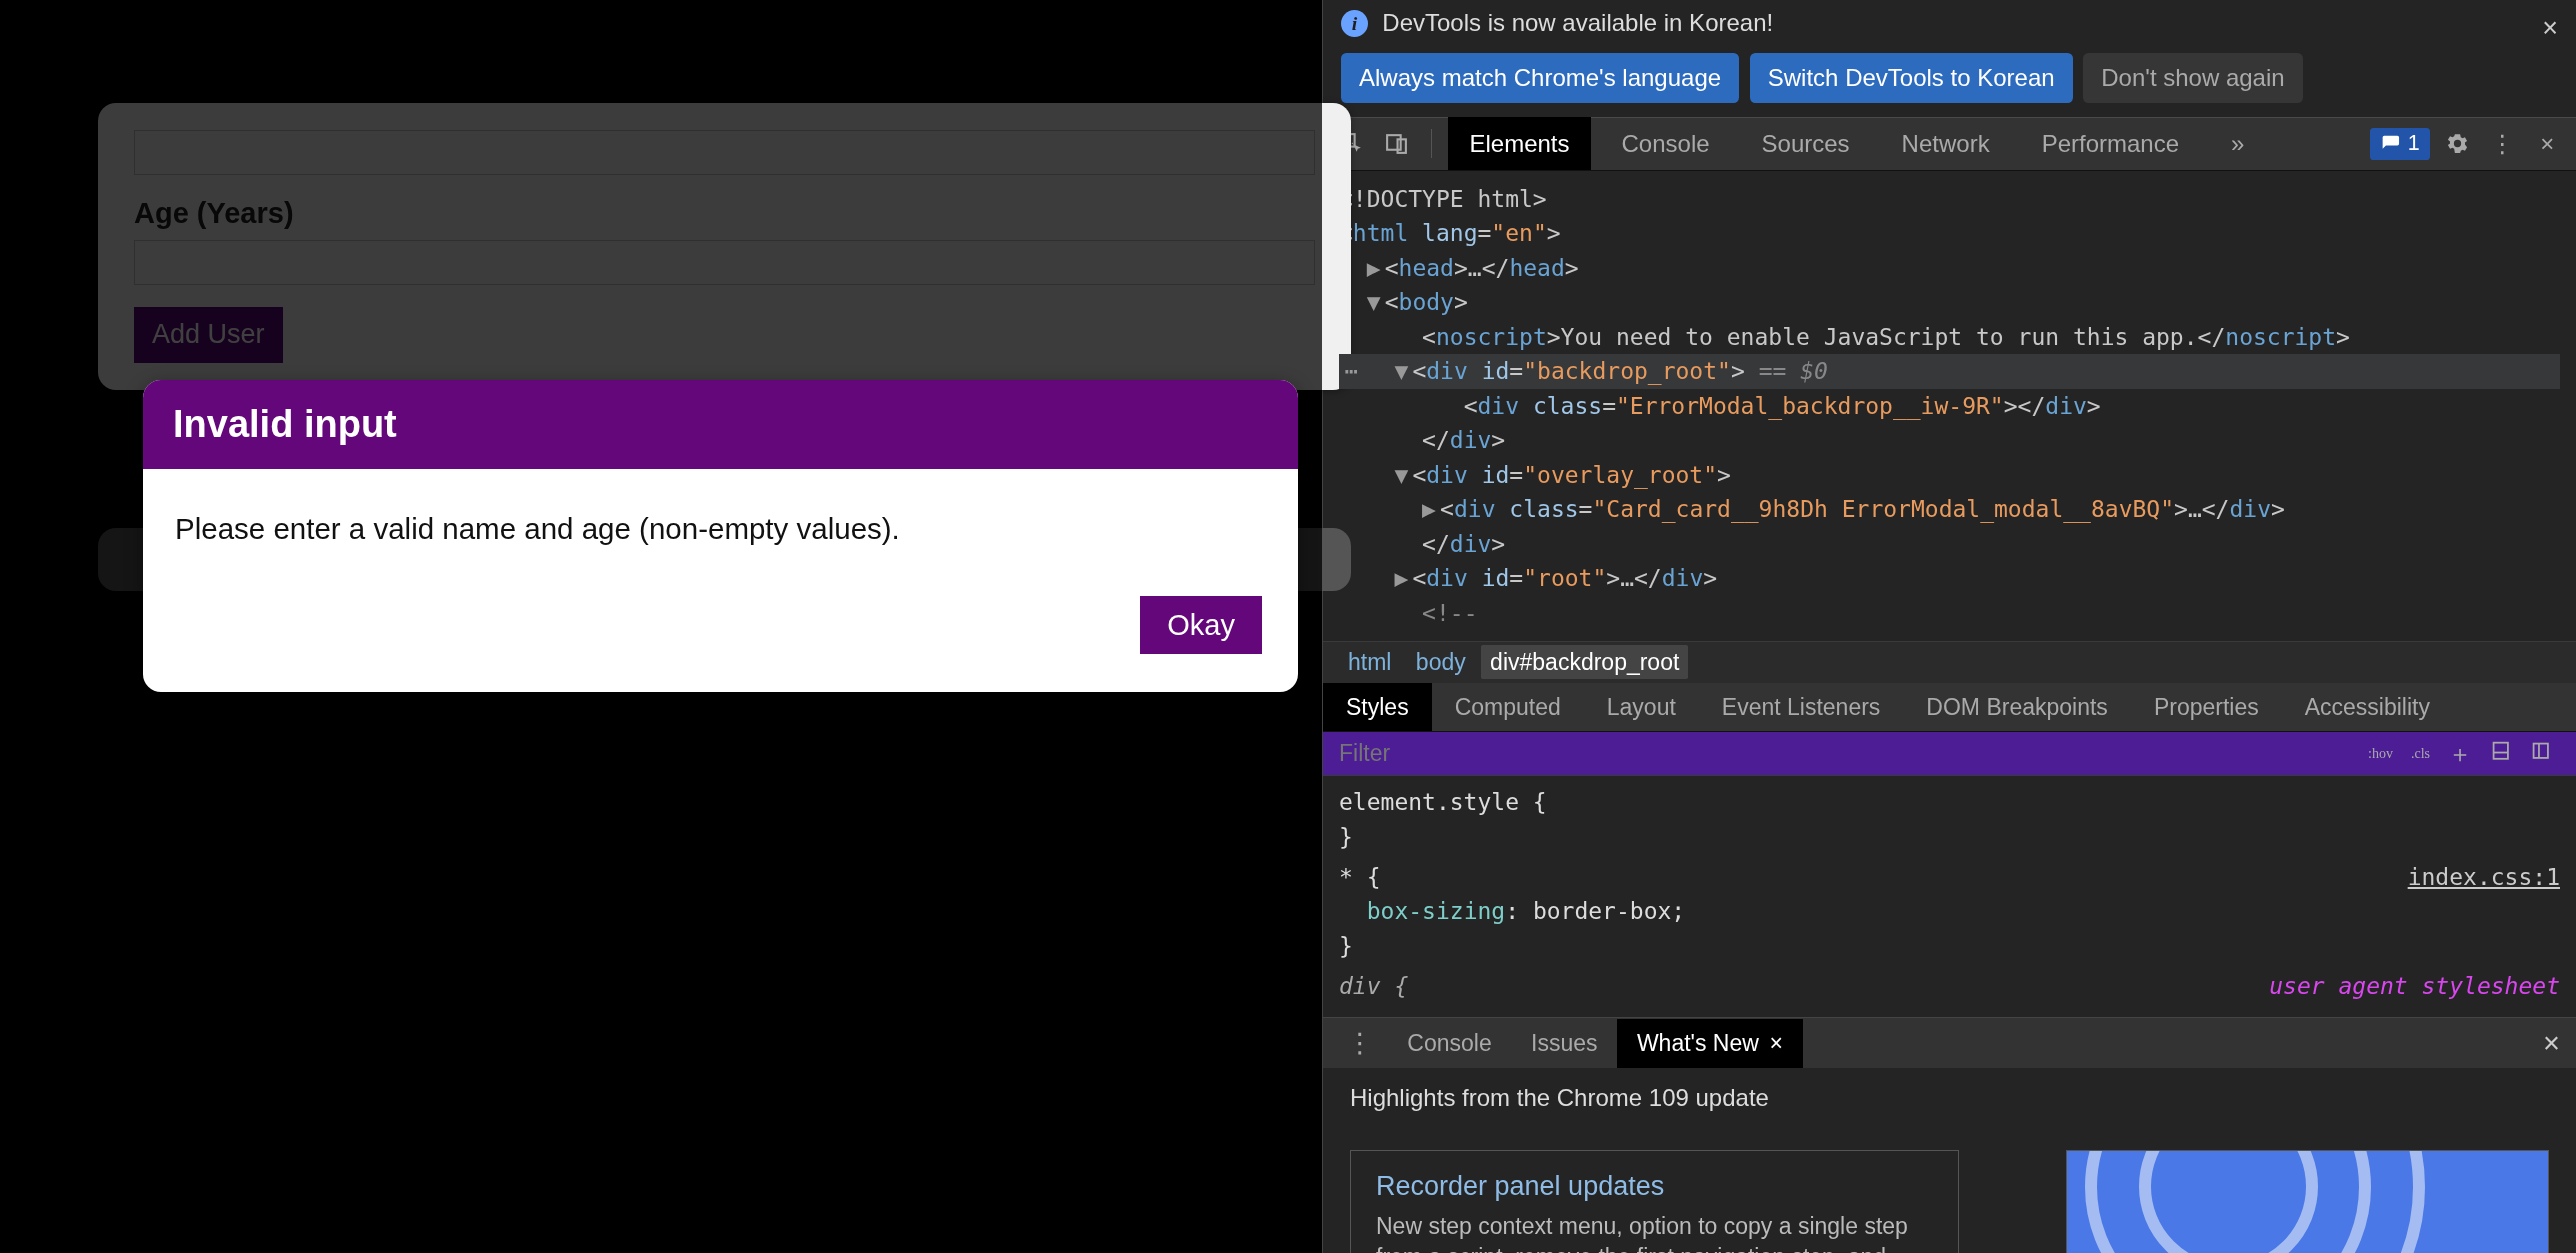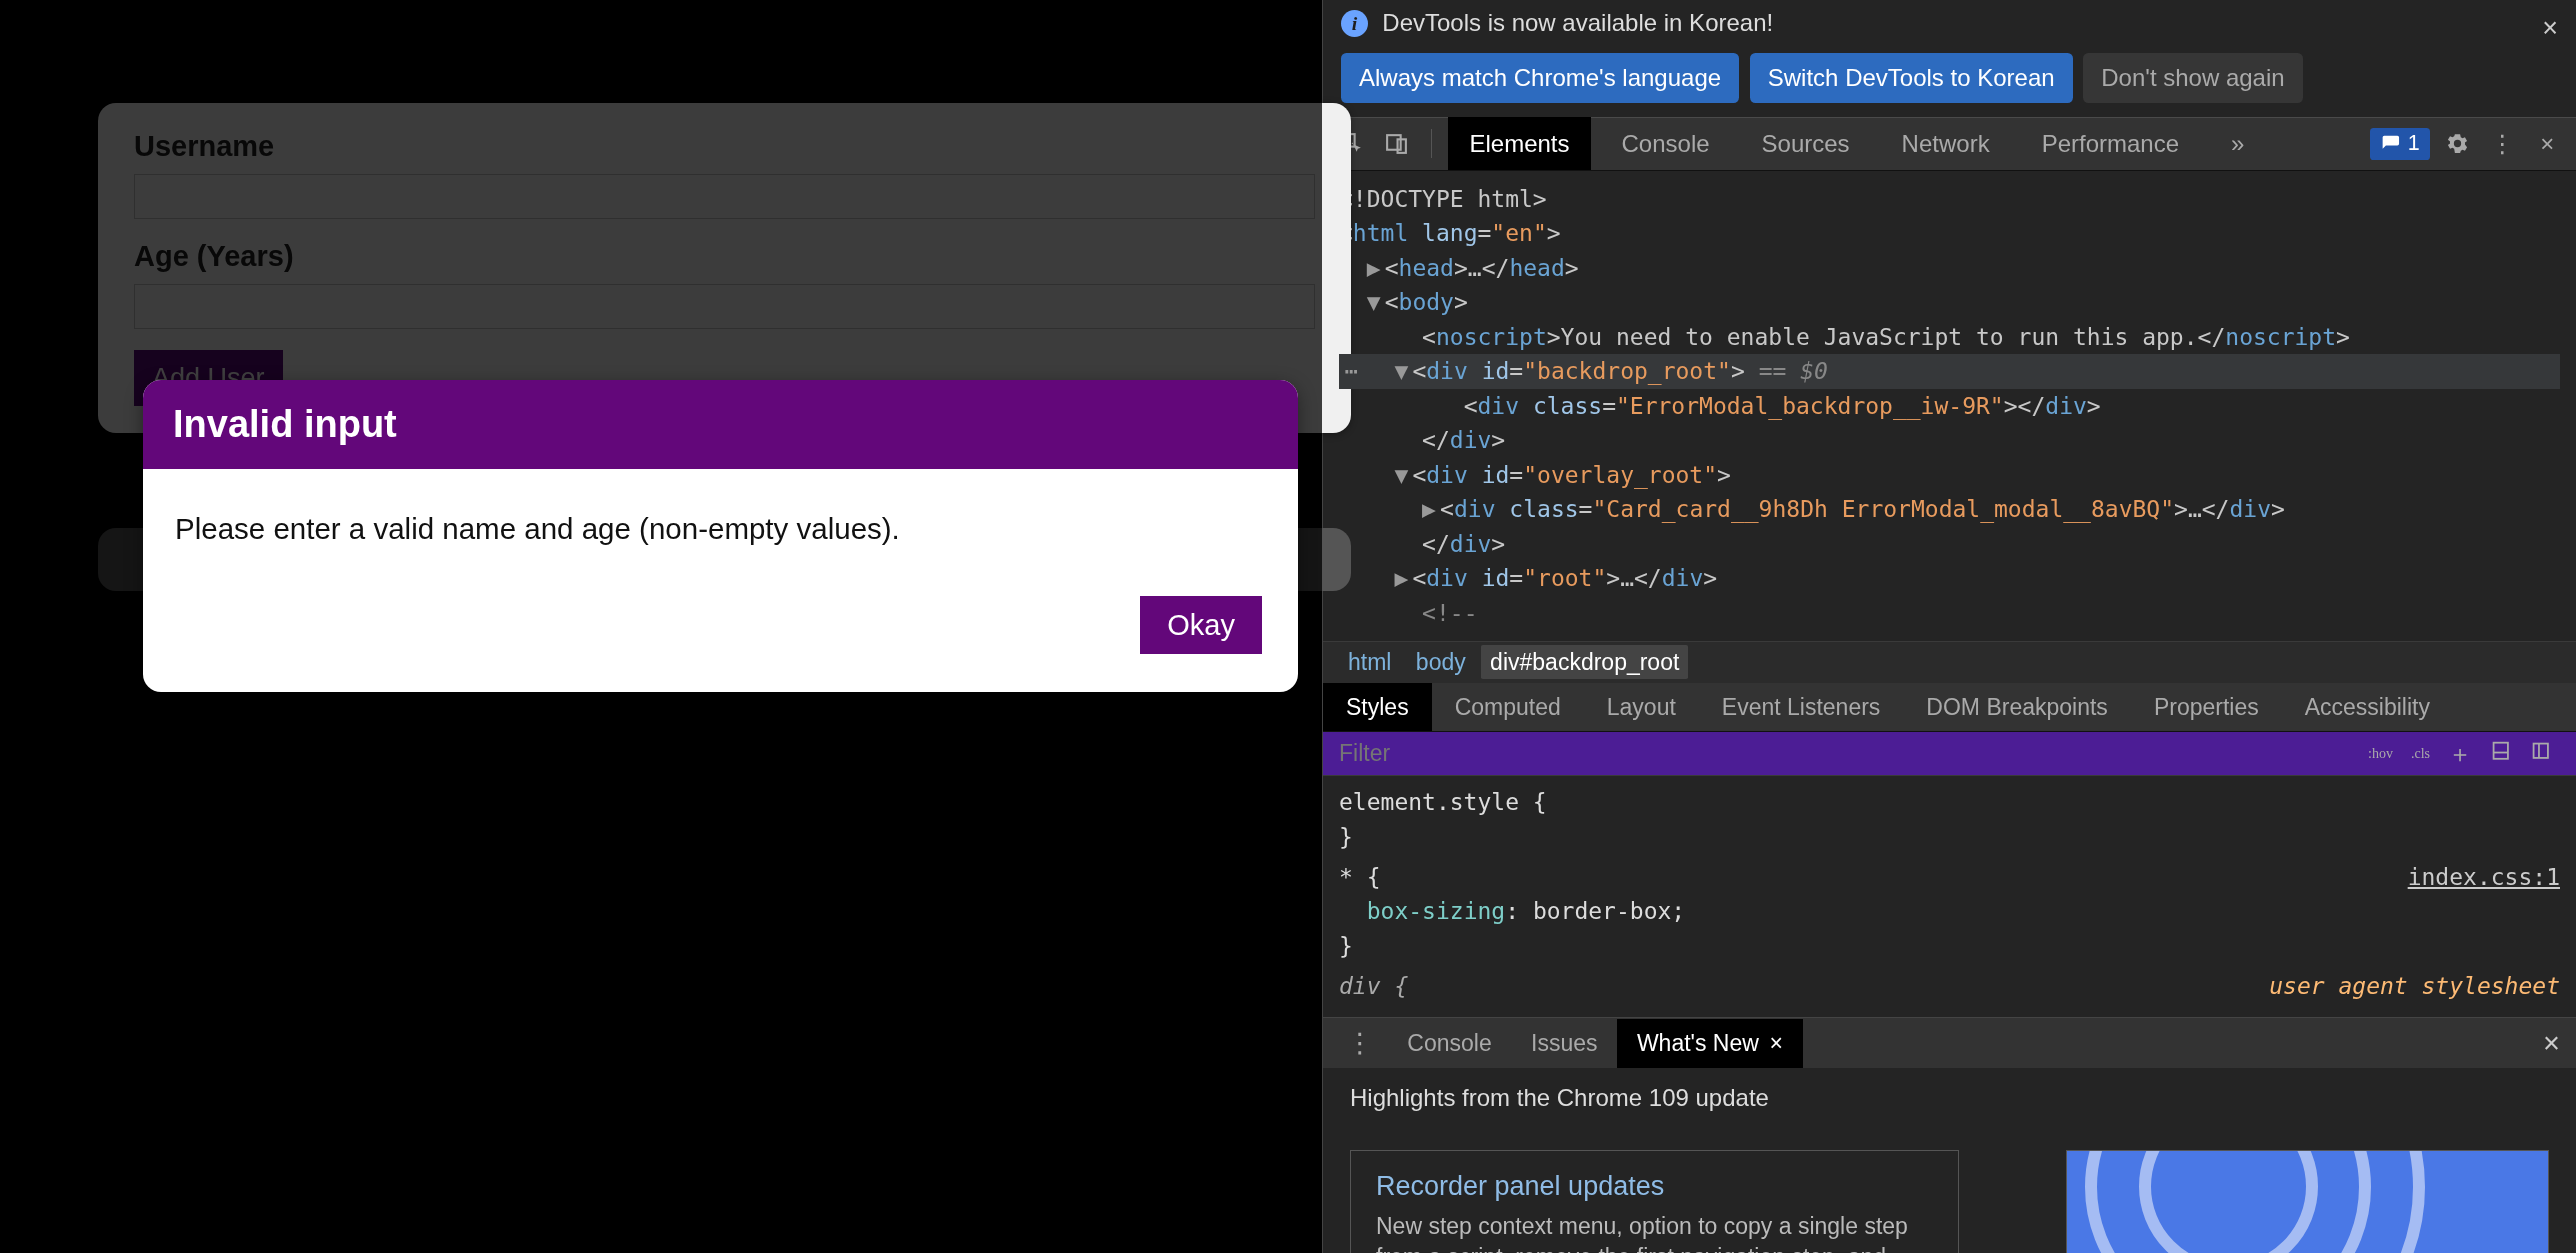--- a/index.html
+++ b/index.html
@@ -58,21 +58,21 @@
 .filterbar { display: flex; align-items: center; background: #4c1d95; padding: 5.4px 16px; border-bottom: 0.9px solid #3a3a3a; }
 .filter-input { flex: 1; background: transparent; border: none; color: #ccc; font-size: 23px; outline: none; }
 .filter-act { color: #aaa; font-family: Liberation Serif, serif; font-size: 14px; padding: 0 9px; cursor: pointer; }
 .filter-icon { color: #aaa; padding: 0 9px; cursor: pointer; }
 
 .styles { padding: 9px 16px; font-family: Menlo, Consolas, monospace; font-size: 23px; line-height: 1.5; background: #242424; }
 .styles .rule { margin-bottom: 5.4px; }
 .prop { color: #7ecfc9; }
 .val { color: #ddd; }
 .link { color: #ccc; text-decoration: underline; float: right; }
-.ua { color: #fdba74; font-style: italic; float: right; }
+.ua { color: #d946ef; font-style: italic; float: right; }
 .sel-italic { color: #aaa; font-style: italic; }
 
 .drawer { border-top: 1.8px solid #444; background: #242424; }
 .drawer-tabs { display: flex; align-items: center; background: #333; height: 50px; padding: 0 9px; position: relative; }
 .drawer-tabs .kebab { color: #aaa; padding: 0 14.3px; font-size: 27px; cursor: pointer; }
 .drawer-tab { padding: 10.7px 19.7px; color: #aaa; cursor: pointer; font-size: 23px; display: flex; align-items: center; gap: 10.7px; }
 .drawer-tab.active { background: #000; color: #fff; }
 .drawer-close { position: absolute; right: 16px; color: #ccc; font-size: 29px; cursor: pointer; }
 .drawer-body { padding: 16px 27px; font-size: 24px; }
 .cards-row { display: flex; gap: 107px; padding: 21.5px 27px 9px; }
@@ -80,21 +80,20 @@
 .wn-title { color: #8fbce6; font-size: 27px; margin-bottom: 9px; }
 .wn-desc { color: #bbb; font-size: 23px; line-height: 1.35; }
 .chrome-graphic { width: 483px; height: 152px; background: #4a78e6; border: 0.9px solid #555; position: relative; overflow: hidden; }
 .chrome-graphic .arc { position: absolute; border: 12.5px solid rgba(255,255,255,0.5); border-radius: 50%; }
 </style>
 </head>
 <body>
 
 <div class="app-pane">
   <div class="card">
-    <label class="label">Username</label>
     <input class="input" style="">
     <label class="label">Age (Years)</label>
     <input class="input" style="">
     <button class="addbtn">Add User</button>
   </div>
   <div class="list-card"></div>
 
   <div class="backdrop"></div>
   <div class="modal">
     <div class="modal-header">Invalid input</div>

